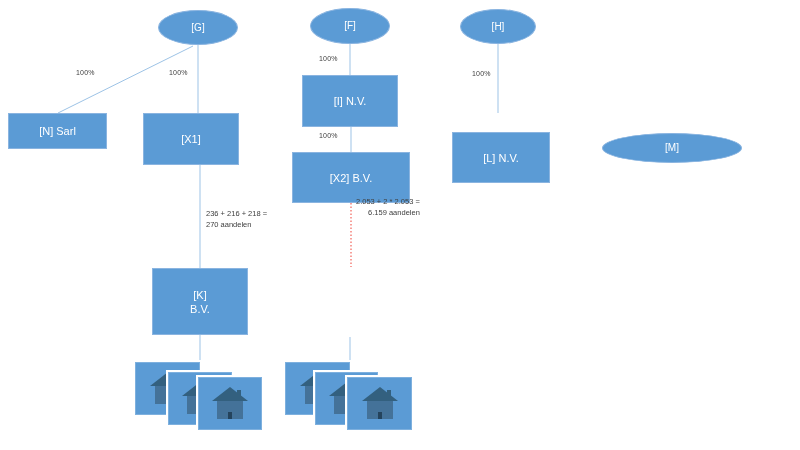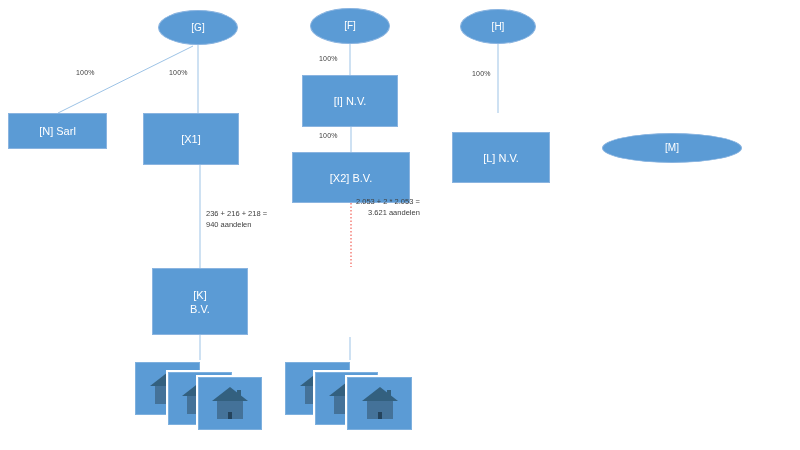--- a/index.html
+++ b/index.html
@@ -81,25 +81,25 @@
   </div>
 
   <div class="edge-label" style="left:76px;top:69px;">100%</div>
   <div class="edge-label" style="left:169px;top:69px;">100%</div>
   <div class="edge-label" style="left:319px;top:55px;">100%</div>
   <div class="edge-label" style="left:319px;top:132px;">100%</div>
   <div class="edge-label" style="left:472px;top:70px;">100%</div>
 
   <div class="annotation" style="left:206px;top:208px;">
     <div>236 + 216 + 218 =</div>
-    <div>940 aandelen</div>
+    <div>270 aandelen</div>
   </div>
   <div class="annotation" style="left:356px;top:196px;text-align:right;">
     <div>2.053 + 2 * 2.053 =</div>
-    <div>3.621 aandelen</div>
+    <div>6.159 aandelen</div>
   </div>
 
   <div class="house-square" style="left:135px;top:362px;width:65px;height:53px;">
     <svg width="40" height="36" viewBox="0 0 40 36">
       <rect x="27" y="4" width="4" height="8" fill="#33607F"></rect>
       <polygon points="20,1 38,15 2,15" fill="#33607F"></polygon>
       <rect x="7" y="15" width="26" height="18" fill="#447299"></rect>
       <rect x="18" y="26" width="4" height="7" fill="#24435C"></rect>
     </svg>
   </div>

